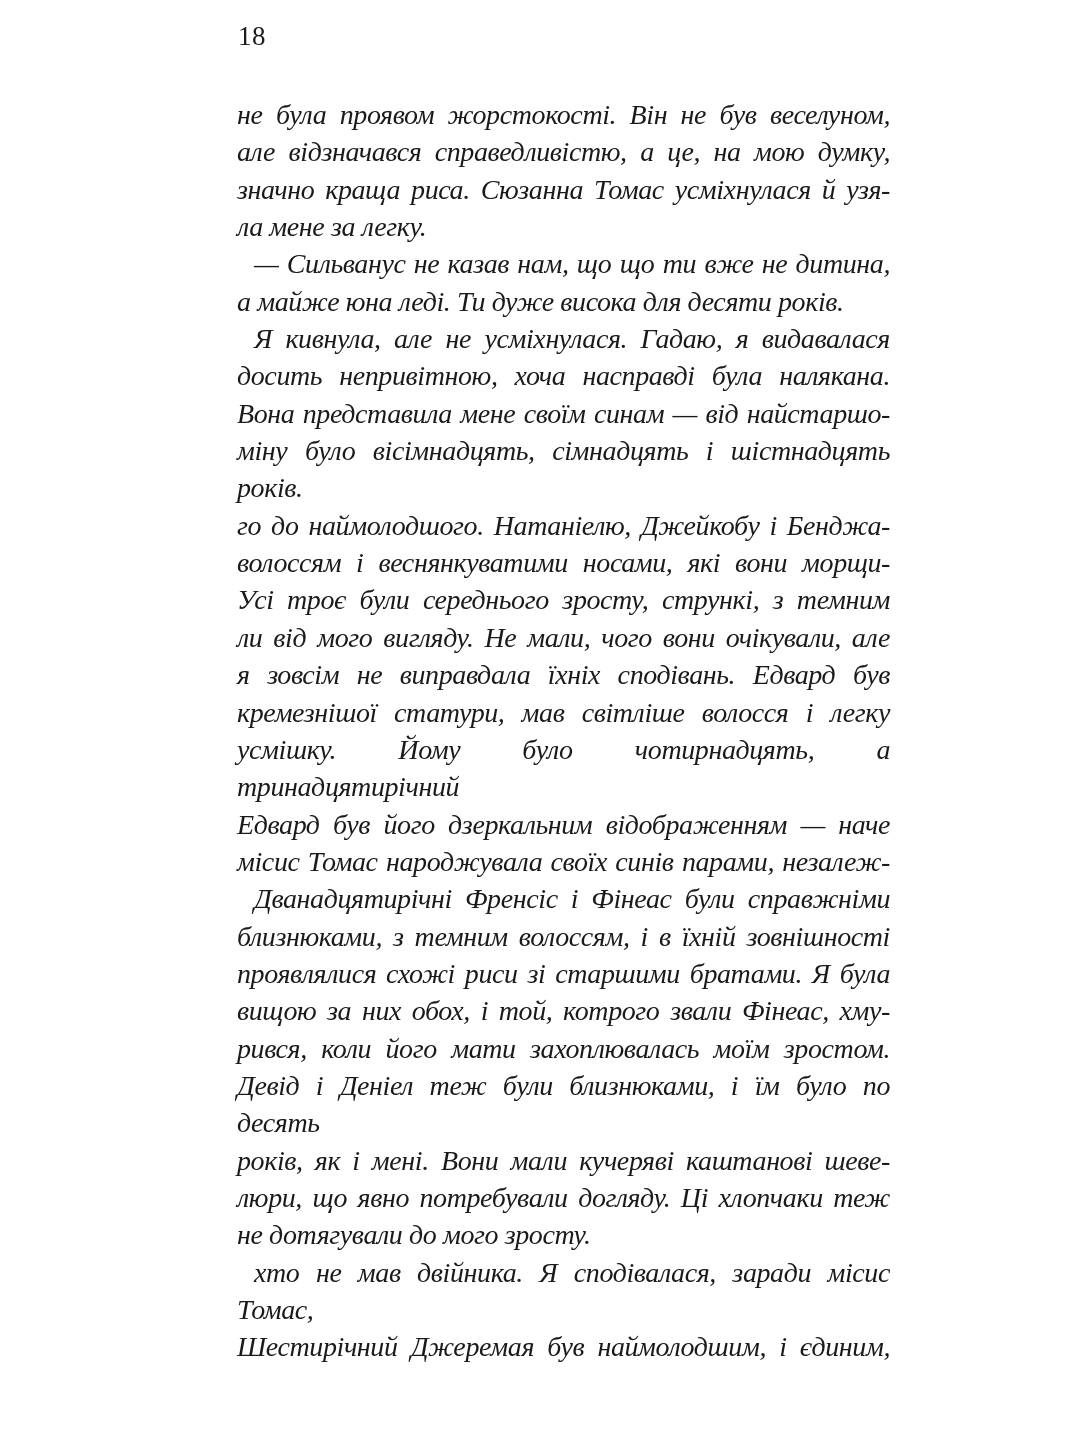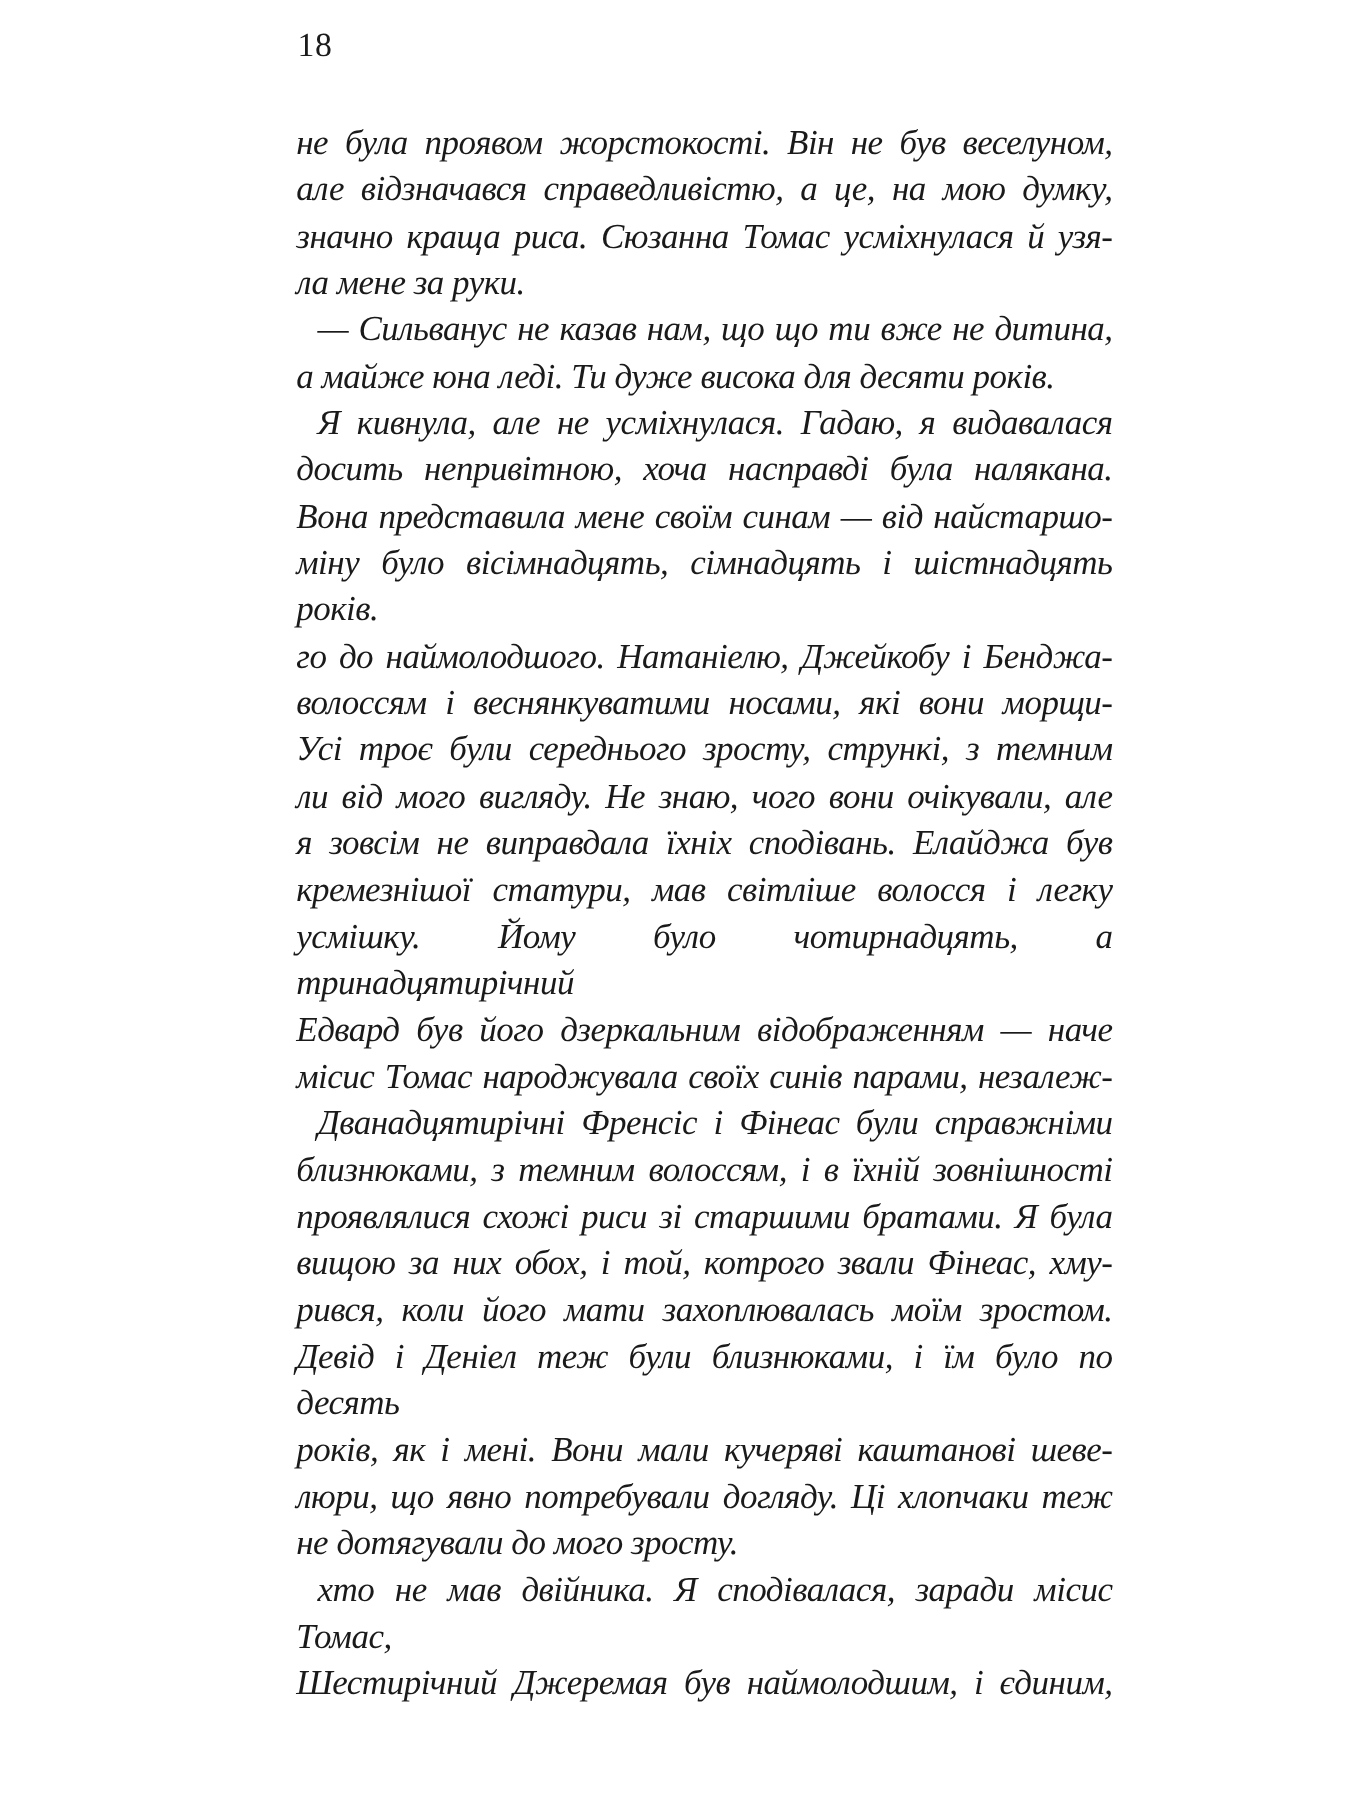--- a/index.html
+++ b/index.html
@@ -55,36 +55,36 @@
 </head>
 <body>
 
 <div class="page">
   <div class="page-number">18</div>
   <div class="text-block" id="text-block">
       <div class="para">
         <div class="line">не була проявом жорстокості. Він не був веселуном,</div>
         <div class="line">але відзначався справедливістю, а це, на мою думку,</div>
         <div class="line">значно краща риса. Сюзанна Томас усміхнулася й узя-</div>
-        <div class="line no-just">ла мене за руки.</div>
+        <div class="line no-just">ла мене за легку.</div>
       </div>
       <div class="para indent">
         <div class="line">— Сильванус не казав нам, що що ти вже не дитина,</div>
         <div class="line no-just">а майже юна леді. Ти дуже висока для десяти років.</div>
       </div>
       <div class="para indent">
         <div class="line">Я кивнула, але не усміхнулася. Гадаю, я видавалася</div>
         <div class="line">досить непривітною, хоча насправді була налякана.</div>
         <div class="line">Вона представила мене своїм синам — від найстаршо-</div>
         <div class="line">міну було вісімнадцять, сімнадцять і шістнадцять років.</div>
         <div class="line">го до наймолодшого. Натаніелю, Джейкобу і Бенджа-</div>
         <div class="line">волоссям і веснянкуватими носами, які вони морщи-</div>
         <div class="line">Усі троє були середнього зросту, стрункі, з темним</div>
-        <div class="line">ли від мого вигляду. Не знаю, чого вони очікували, але</div>
-        <div class="line">я зовсім не виправдала їхніх сподівань. Елайджа був</div>
+        <div class="line">ли від мого вигляду. Не мали, чого вони очікували, але</div>
+        <div class="line">я зовсім не виправдала їхніх сподівань. Едвард був</div>
         <div class="line">кремезнішої статури, мав світліше волосся і легку</div>
         <div class="line">усмішку. Йому було чотирнадцять, а тринадцятирічний</div>
         <div class="line">Едвард був його дзеркальним відображенням — наче</div>
         <div class="line">місис Томас народжувала своїх синів парами, незалеж-</div>
       </div>
       <div class="para indent">
         <div class="line">Дванадцятирічні Френсіс і Фінеас були справжніми</div>
         <div class="line">близнюками, з темним волоссям, і в їхній зовнішності</div>
         <div class="line">проявлялися схожі риси зі старшими братами. Я була</div>
         <div class="line">вищою за них обох, і той, котрого звали Фінеас, хму-</div>

